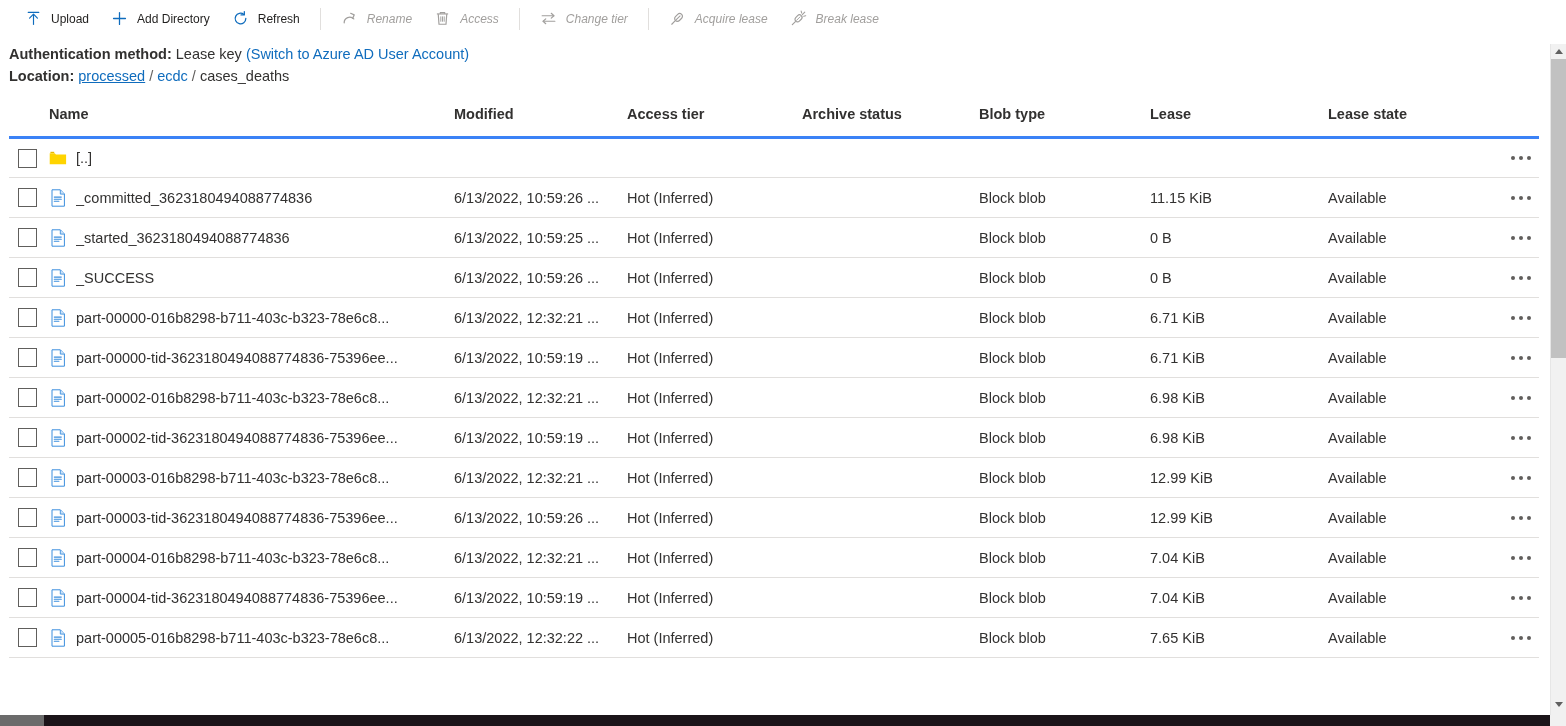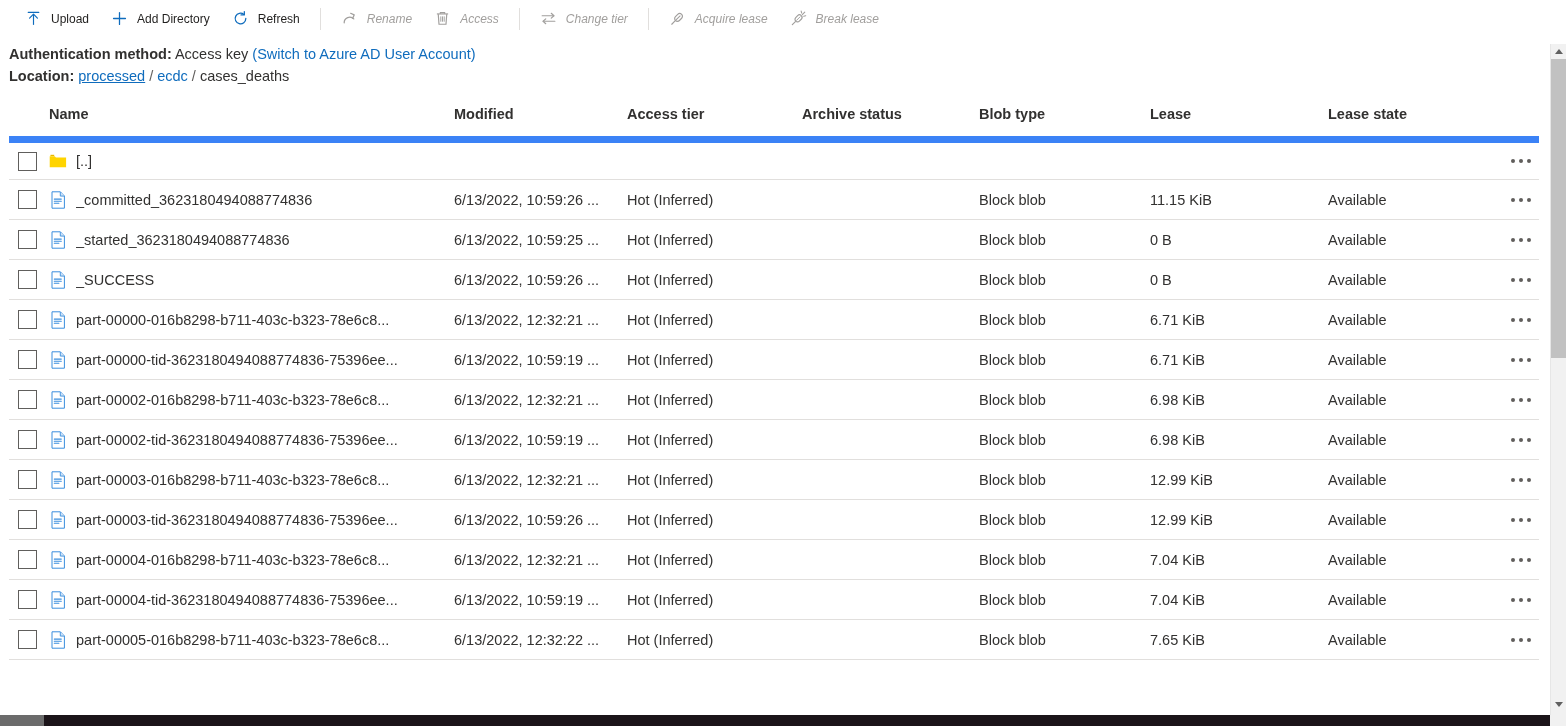--- a/index.html
+++ b/index.html
@@ -150,21 +150,21 @@
     border-collapse: collapse;
     table-layout: fixed;
     font-size: 14.5px;
   }
   table.blobs th {
     text-align: left;
     font-weight: 600;
     font-size: 14.5px;
     color: #323130;
     padding: 0 0 14px 0;
-    border-bottom: 7px solid #3b82f6;
+    border-bottom: 3px solid #3b82f6;
     white-space: nowrap;
   }
   table.blobs td {
     padding: 0;
     height: 40px;
     border-bottom: 1px solid #e1dfdd;
     color: #323130;
     white-space: nowrap;
     overflow: hidden;
     vertical-align: middle;
@@ -380,21 +380,21 @@
             <path d="M11.6 4.3l2.3-2.3M12.9 5.9l1.9-.5M11 2.9l-.5-1.9" stroke="#a19f9d" stroke-width="1" stroke-linecap="round"></path>
           </svg>
         </span>
         <span class="lbl">Break lease</span>
       </div>
     </div>
 
   <div class="info">
     <div class="line">
       <b>Authentication method:</b>
-      <span>Access key</span>
+      <span>Lease key</span>
       <a class="lnk" href="#">(Switch to Azure AD User Account)</a>
     </div>
     <div class="line">
       <b>Location:</b>
       <span id="breadcrumb-items"><a class="lnk hoverunder" href="#">processed</a><span class="crumb-sep">/</span><a class="lnk" href="#">ecdc</a><span class="crumb-sep">/</span><span class="crumb-static">cases_deaths</span></span>
     </div>
   </div>
 
 
   <div class="tablewrap">

